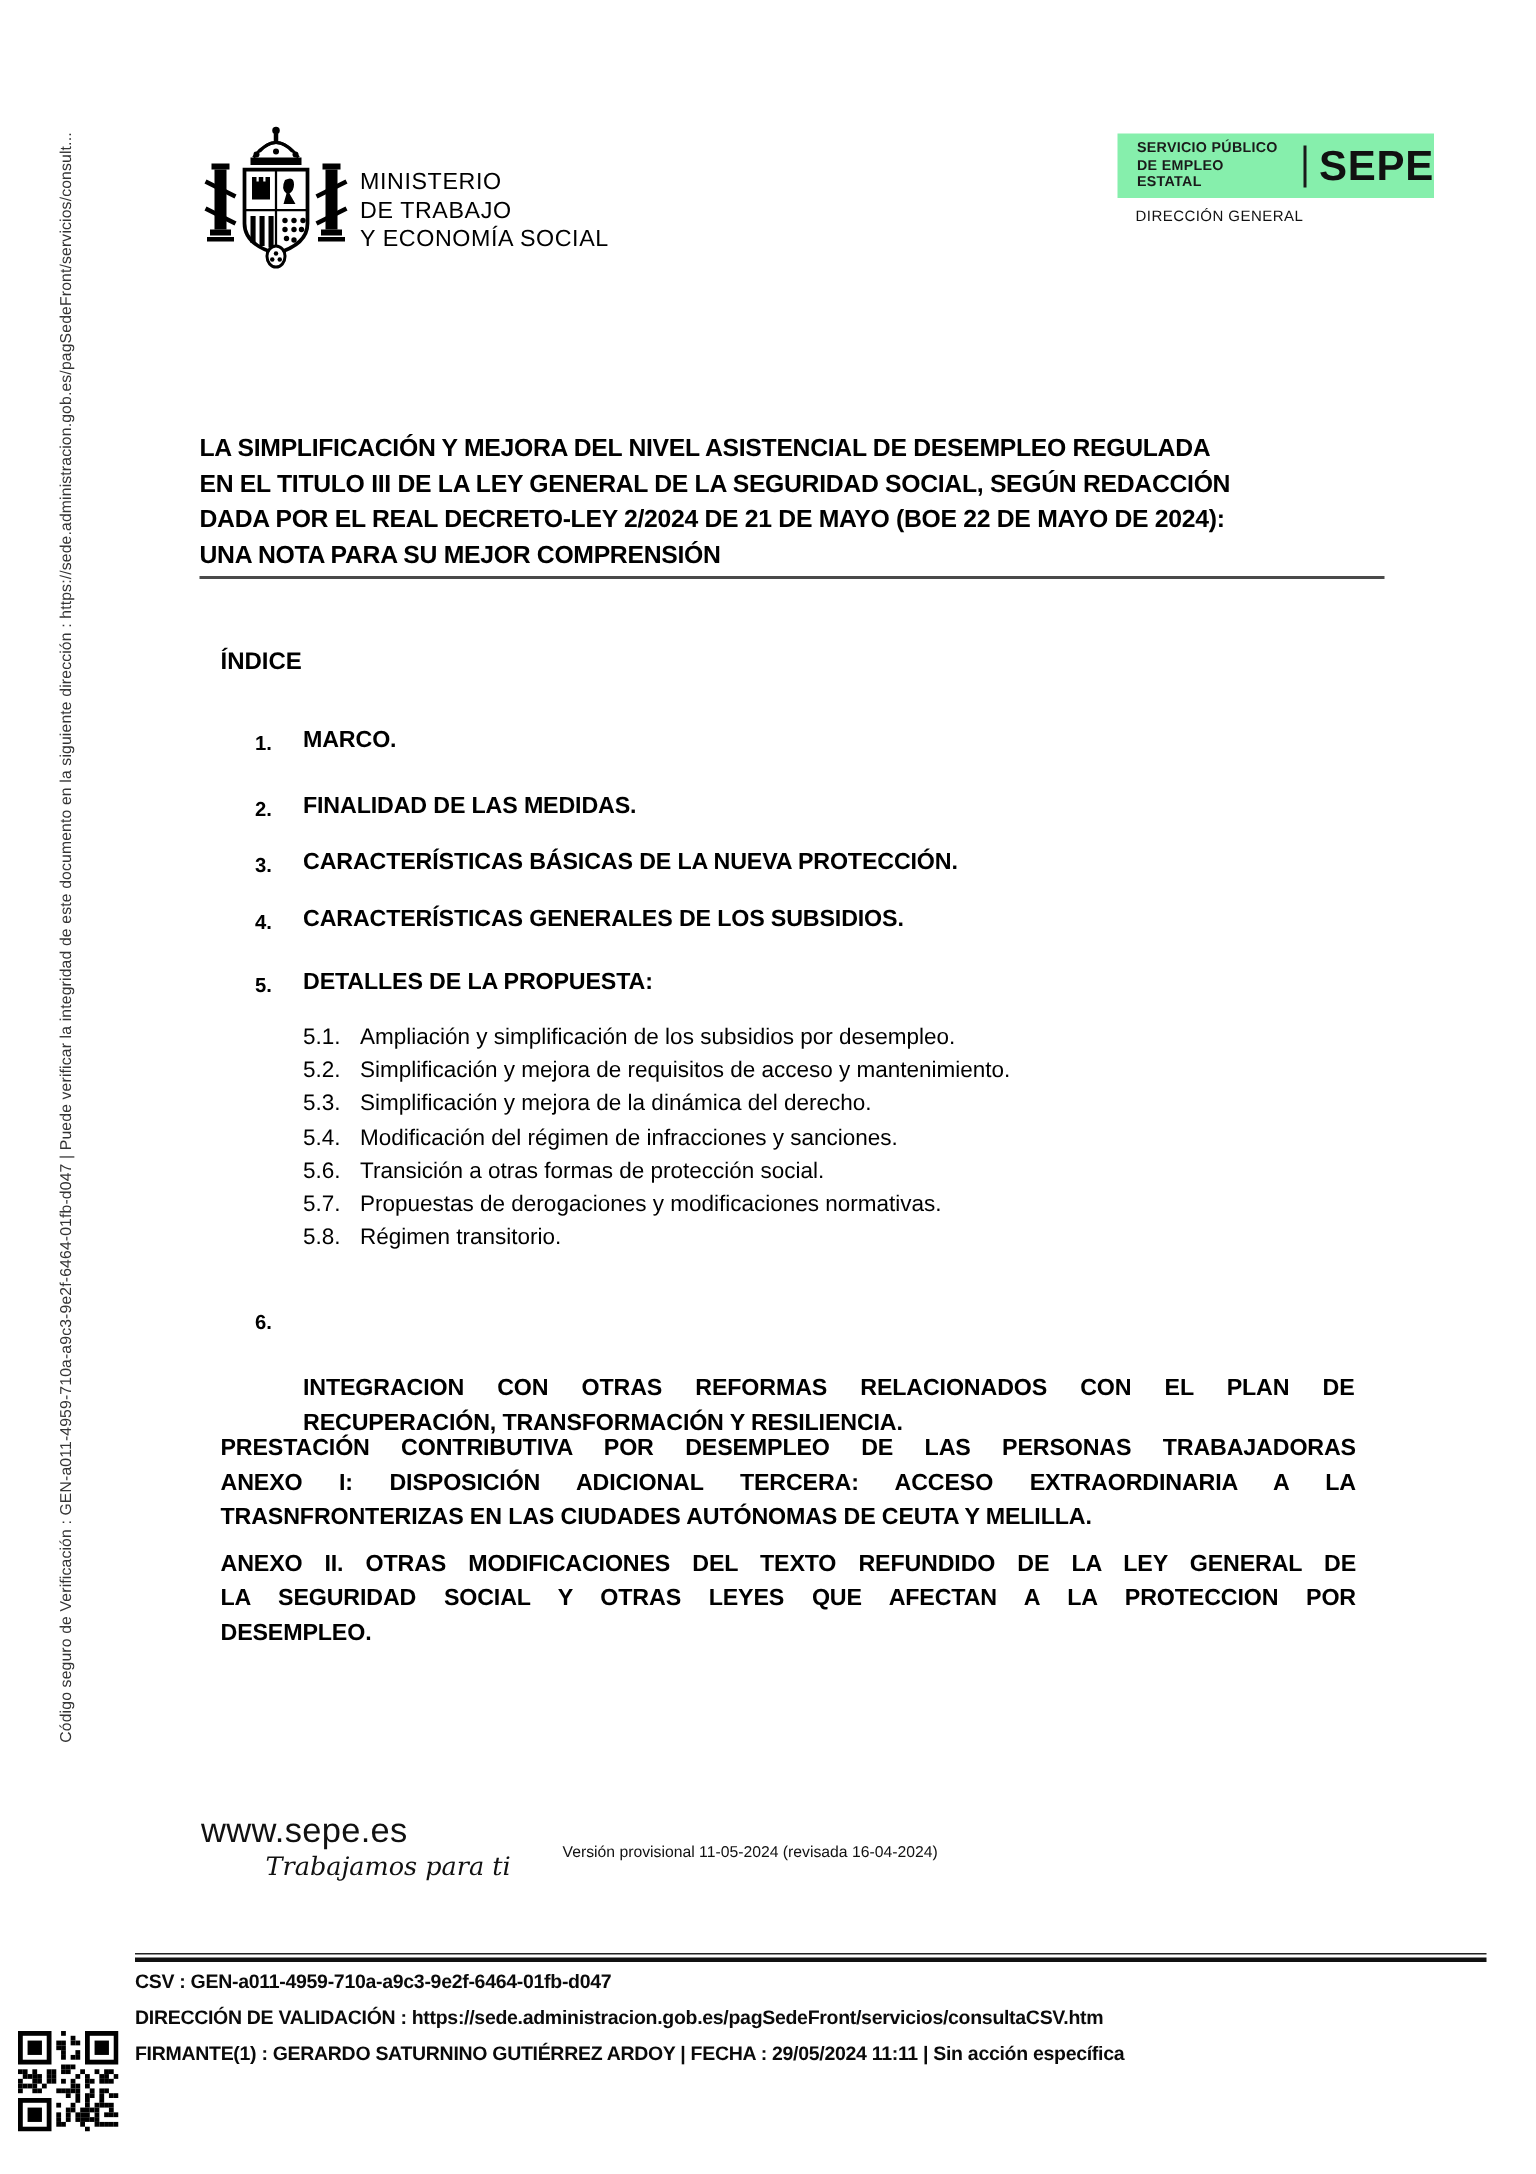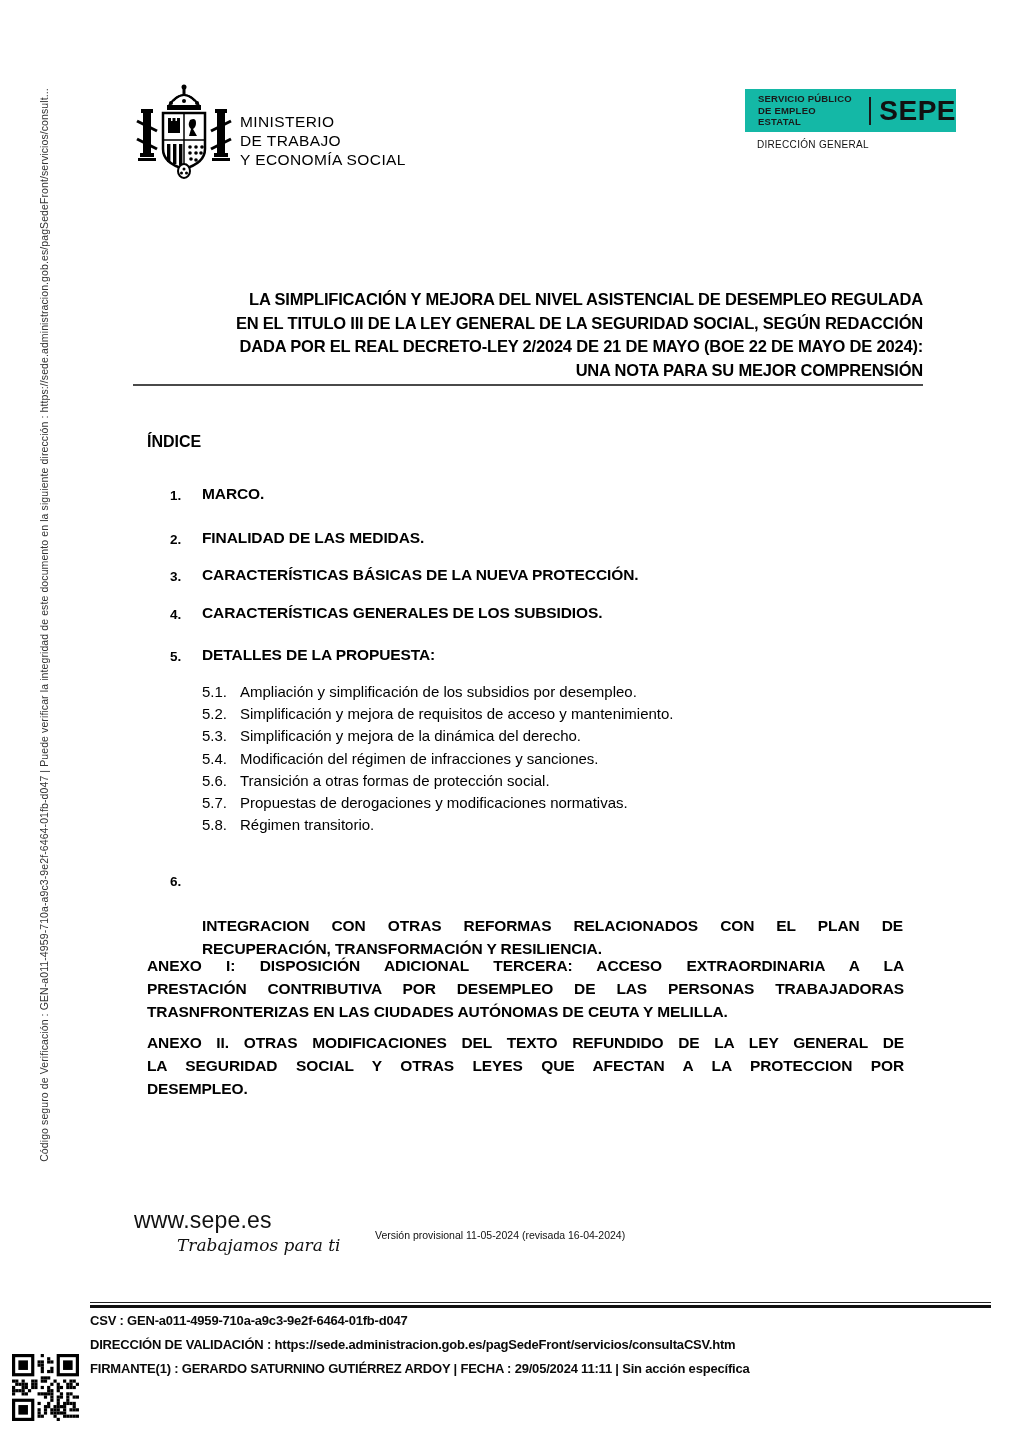--- a/index.html
+++ b/index.html
@@ -8,29 +8,29 @@
 
   
   .vwrap{position:absolute;left:44px;top:625px;width:0;height:0;}
   .vtext{position:absolute;left:0;top:0;width:1075px;transform:translate(-50%,-50%) rotate(-90deg);
          font-size:10.5px;color:#333;white-space:nowrap;text-align:center;letter-spacing:.1px;}
 
   
   .coat{position:absolute;left:133px;top:83px;width:102px;height:104px;}
   .ministry-name{position:absolute;left:240px;top:112px;font-size:15.5px;line-height:19px;
                  letter-spacing:.4px;font-weight:400;}
-  .sepe-box{position:absolute;left:745px;top:89px;width:211px;height:43px;background:#14b8a6;
+  .sepe-box{position:absolute;left:745px;top:89px;width:211px;height:43px;background:#86efac;
             display:flex;align-items:center;box-sizing:border-box;padding-left:13px;}
   .sepe-service{font-size:9.5px;font-weight:700;line-height:11.5px;letter-spacing:.2px;color:#1a1a1a;}
   .sepe-divider{width:2px;height:28px;background:#1a1a1a;margin:0 8px 0 9px;}
   .sepe-acronym{font-size:28px;font-weight:700;letter-spacing:.5px;color:#111;}
   .sepe-direccion{position:absolute;left:757px;top:139px;font-size:10px;letter-spacing:.3px;color:#111;}
 
   
-  .title{position:absolute;left:133px;top:288px;width:790px;text-align:right;
+  .title{position:absolute;left:133px;top:288px;width:790px;text-align:left;
          font-weight:700;font-size:16.5px;line-height:23.5px;letter-spacing:-.2px;}
   .title-rule{position:absolute;left:133px;top:384px;width:790px;height:2px;background:#4a4a4a;}
 
   
   .indice{position:absolute;left:147px;top:433px;font-weight:700;font-size:16px;}
   .index-list{position:absolute;left:170px;top:484px;width:740px;}
   .index-item{display:flex;line-height:20px;}
   .index-item .num{width:32px;font-weight:700;font-size:13.5px;padding-top:2px;}
   .index-item .label{font-weight:700;font-size:15.5px;letter-spacing:-.1px;}
   .index-item:nth-of-type(2){margin-top:22px;}
@@ -231,22 +231,22 @@
 
   <div class="item6">
     <span class="num">6.</span>
     <div class="body">
       <div class="jline">INTEGRACION CON OTRAS REFORMAS RELACIONADOS CON EL PLAN DE</div>
       <div>RECUPERACIÓN, TRANSFORMACIÓN Y RESILIENCIA.</div>
     </div>
   </div>
 
   <div class="annex annex1">
+    <div class="jline">PRESTACIÓN CONTRIBUTIVA POR DESEMPLEO DE LAS PERSONAS TRABAJADORAS</div>
     <div class="jline">ANEXO I:  DISPOSICIÓN ADICIONAL TERCERA: ACCESO EXTRAORDINARIA A LA</div>
-    <div class="jline">PRESTACIÓN CONTRIBUTIVA POR DESEMPLEO DE LAS PERSONAS TRABAJADORAS</div>
     <div>TRASNFRONTERIZAS EN LAS CIUDADES AUTÓNOMAS DE CEUTA Y MELILLA.</div>
   </div>
   <div class="annex annex2">
     <div class="jline">ANEXO II. OTRAS MODIFICACIONES DEL TEXTO REFUNDIDO DE LA LEY GENERAL DE</div>
     <div class="jline">LA SEGURIDAD SOCIAL Y OTRAS LEYES QUE AFECTAN A LA PROTECCION POR</div>
     <div>DESEMPLEO.</div>
   </div>
 
   <div class="website">www.sepe.es</div>
   <div class="slogan">Trabajamos para ti</div>

